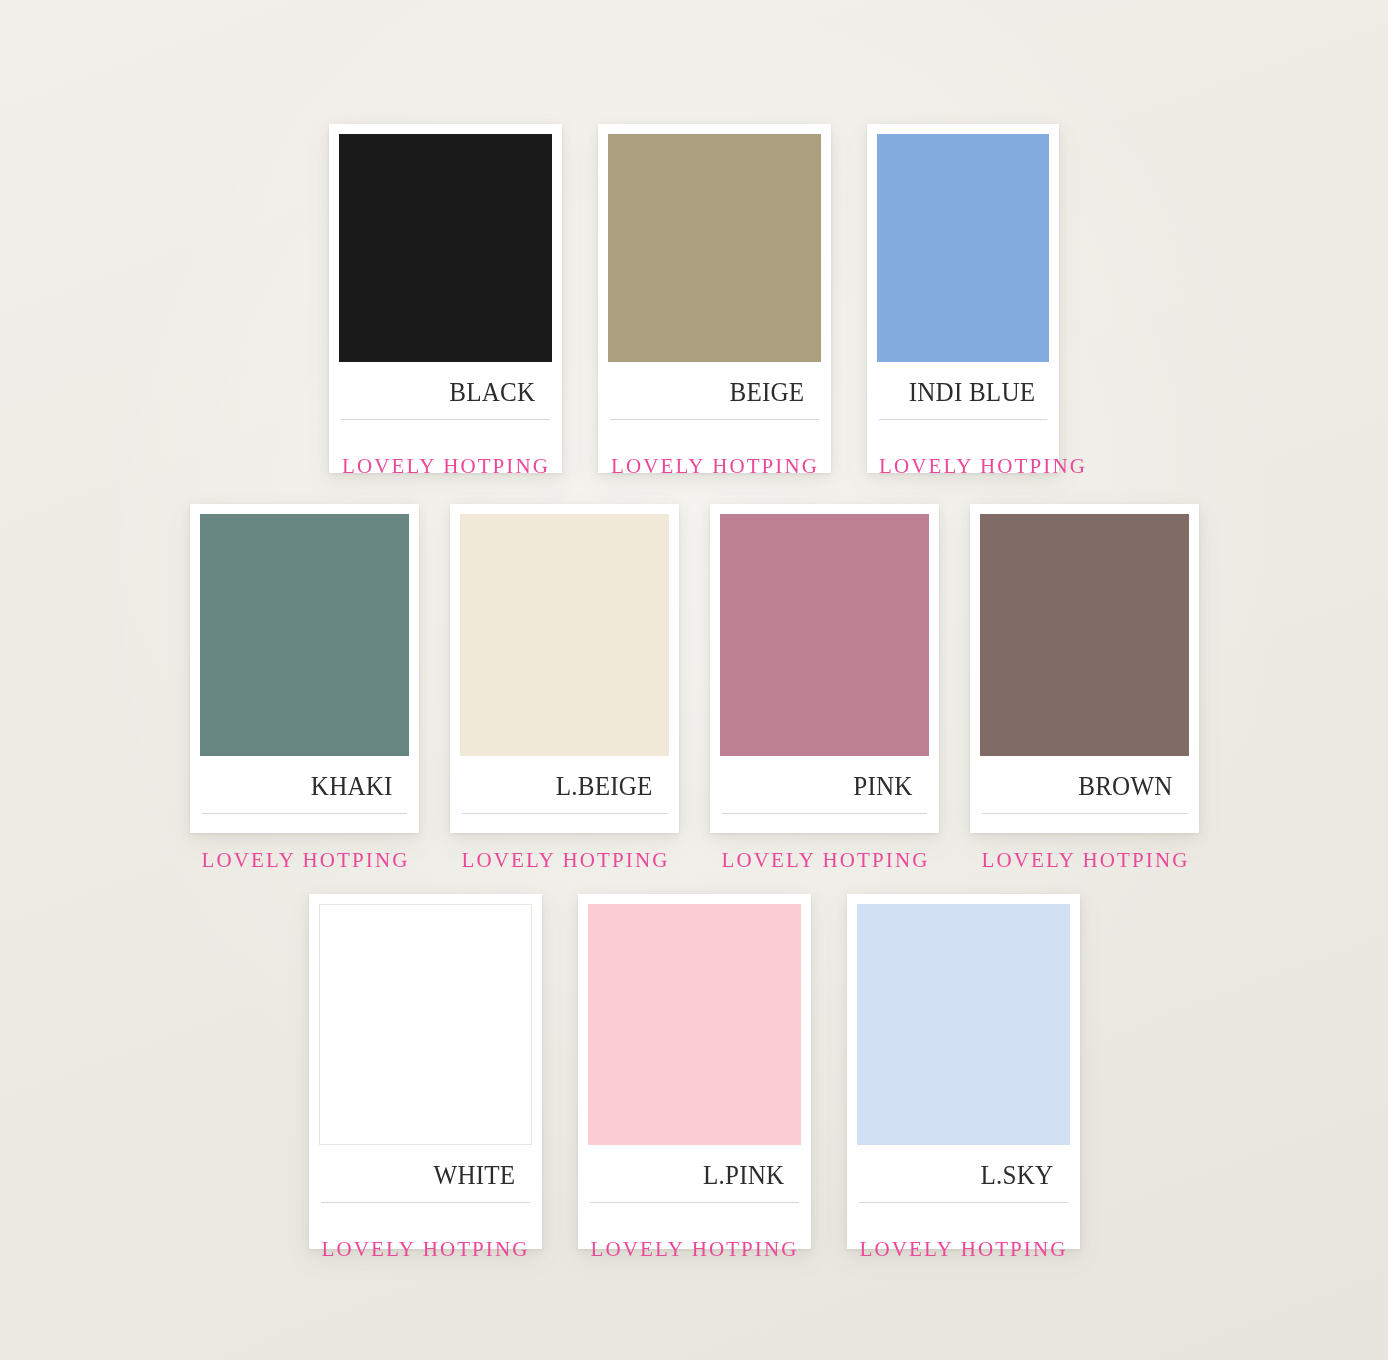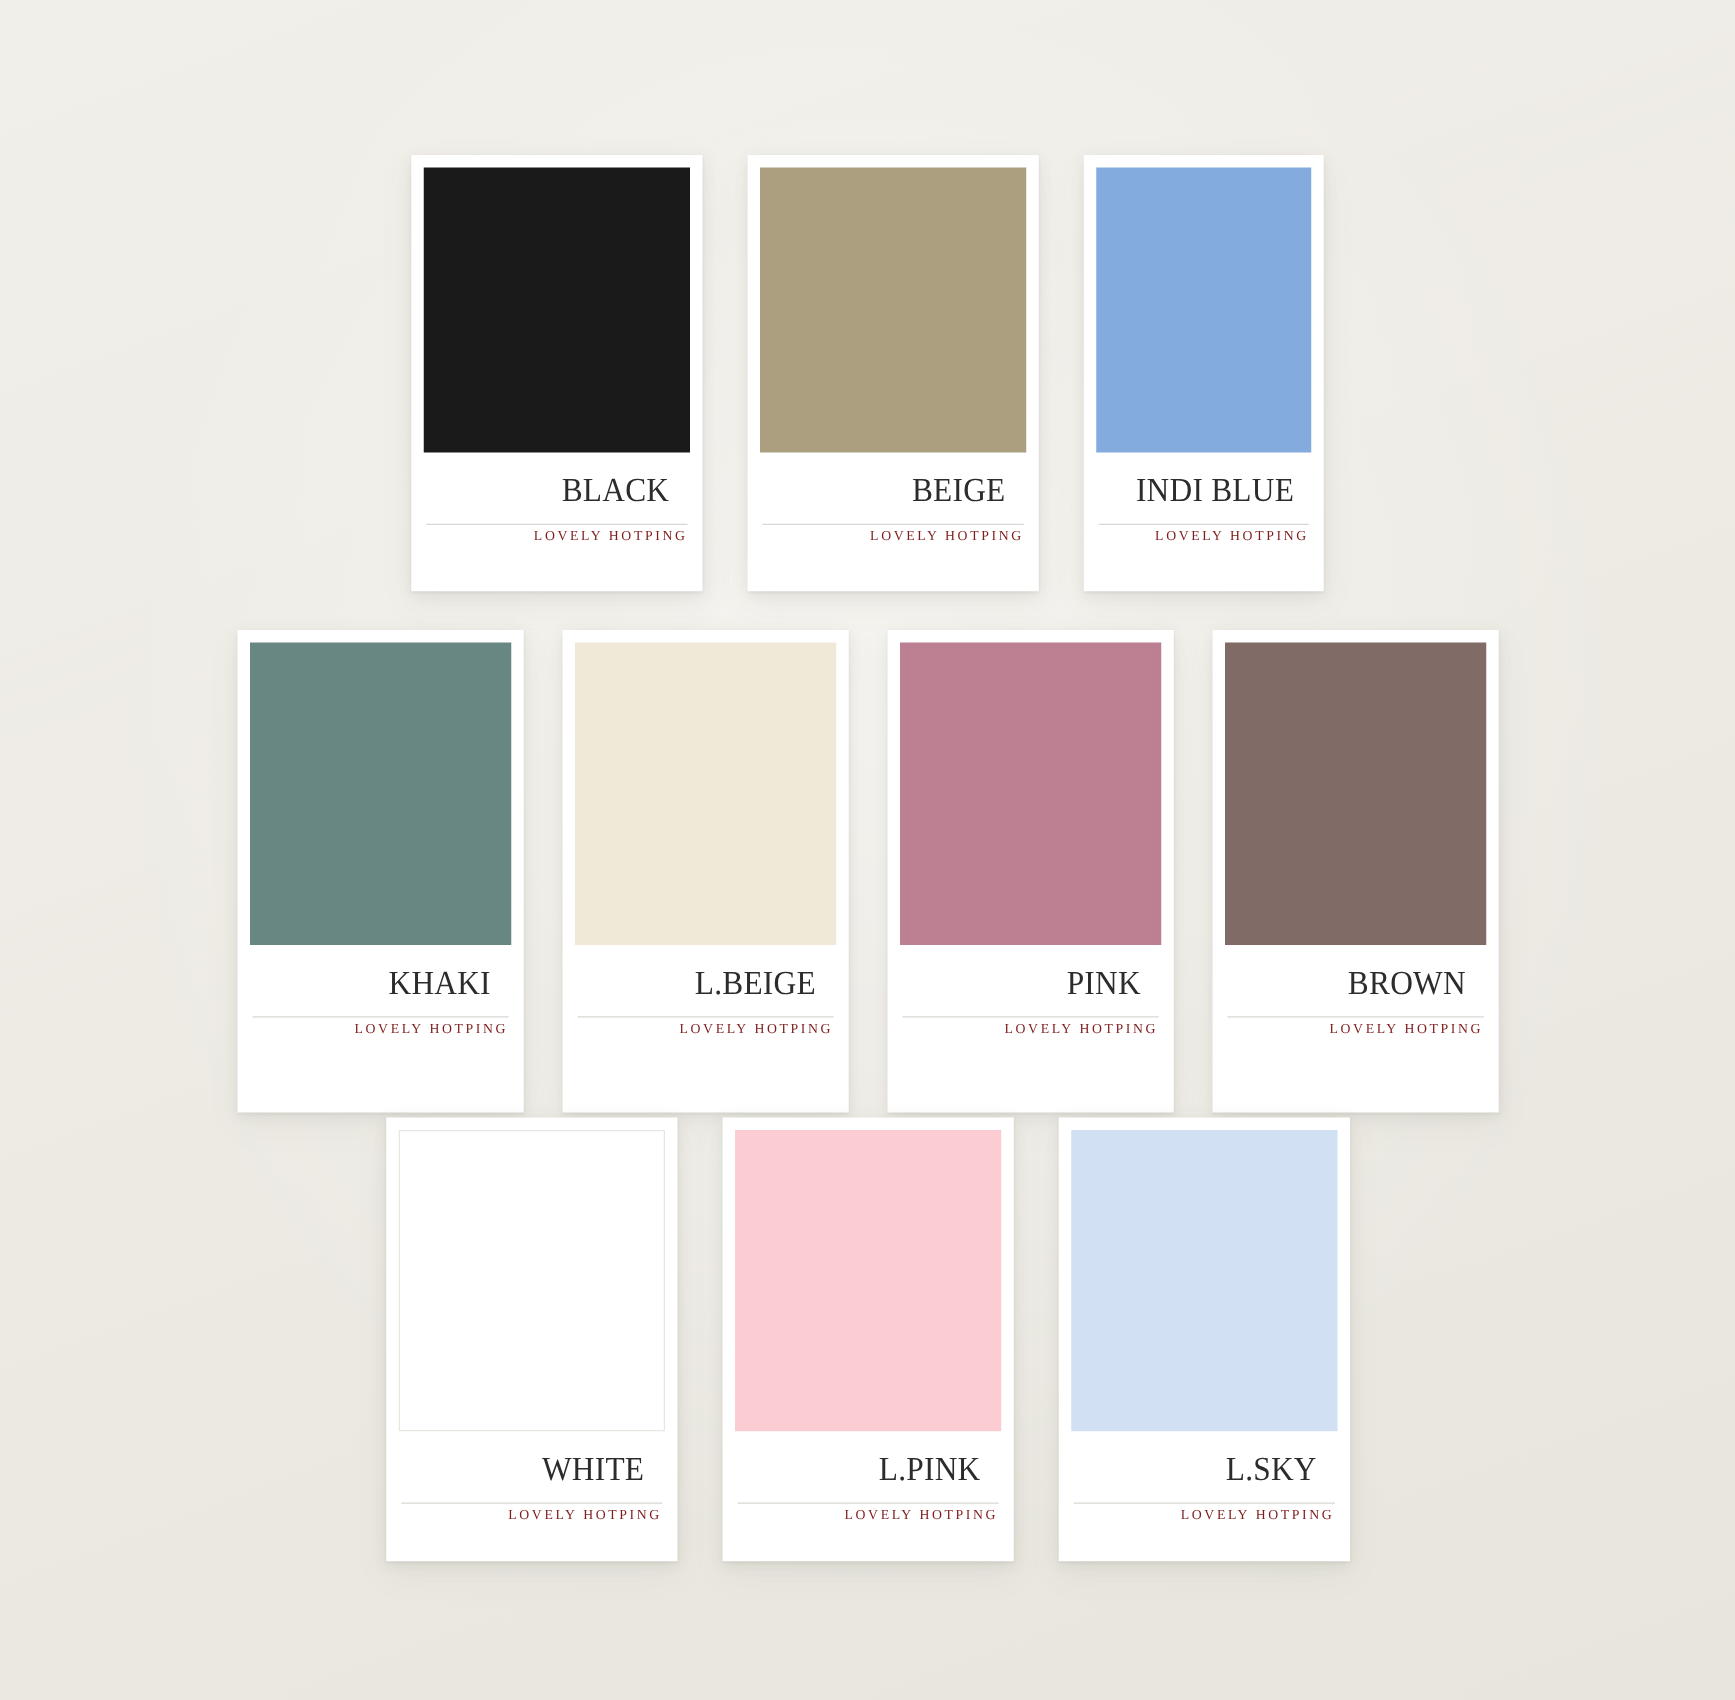--- a/index.html
+++ b/index.html
@@ -44,21 +44,21 @@
     box-shadow:
       0 1px 2px rgba(120,116,104,0.10),
       0 3px 10px rgba(120,116,104,0.11),
       0 10px 26px rgba(120,116,104,0.07);
     display: flex;
     flex-direction: column;
     text-align: right;
   }
 
   #row-1 .swatch-card { width: 233px; height: 349px; padding: 10px 10px 0 10px; }
-  #row-2 .swatch-card { width: 229px; height: 386px; padding: 10px 10px 0 10px; }
+  #row-2 .swatch-card { width: 229px; height: 329px; padding: 10px 10px 0 10px; }
   #row-3 .swatch-card { width: 233px; height: 355px; padding: 10px 10px 0 10px; }
 
   
   #row-1 .swatch-card.wide { width: 192px; }
 
   .swatch-chip {
     width: 100%;
     flex: 0 0 auto;
     box-sizing: border-box;
   }
@@ -93,25 +93,25 @@
 
   .name-divider {
     margin-top: 13px;
     height: 1px;
     width: 100%;
     background: #d9d7d2;
   }
 
   .brand-caption {
     font-family: "Liberation Serif", "DejaVu Serif", serif;
-    font-size: 11px;
+    font-size: 21px;
     line-height: 1;
-    color: #7f1d1d;
+    color: #ec4899;
     letter-spacing: 2.1px;
-    margin-top: 4px;
+    margin-top: 36px;
     white-space: nowrap;
   }
 </style>
 </head>
 <body>
 
 <div id="palette-board">
 
   <div class="row" id="row-1">
       <div class="swatch-card">

